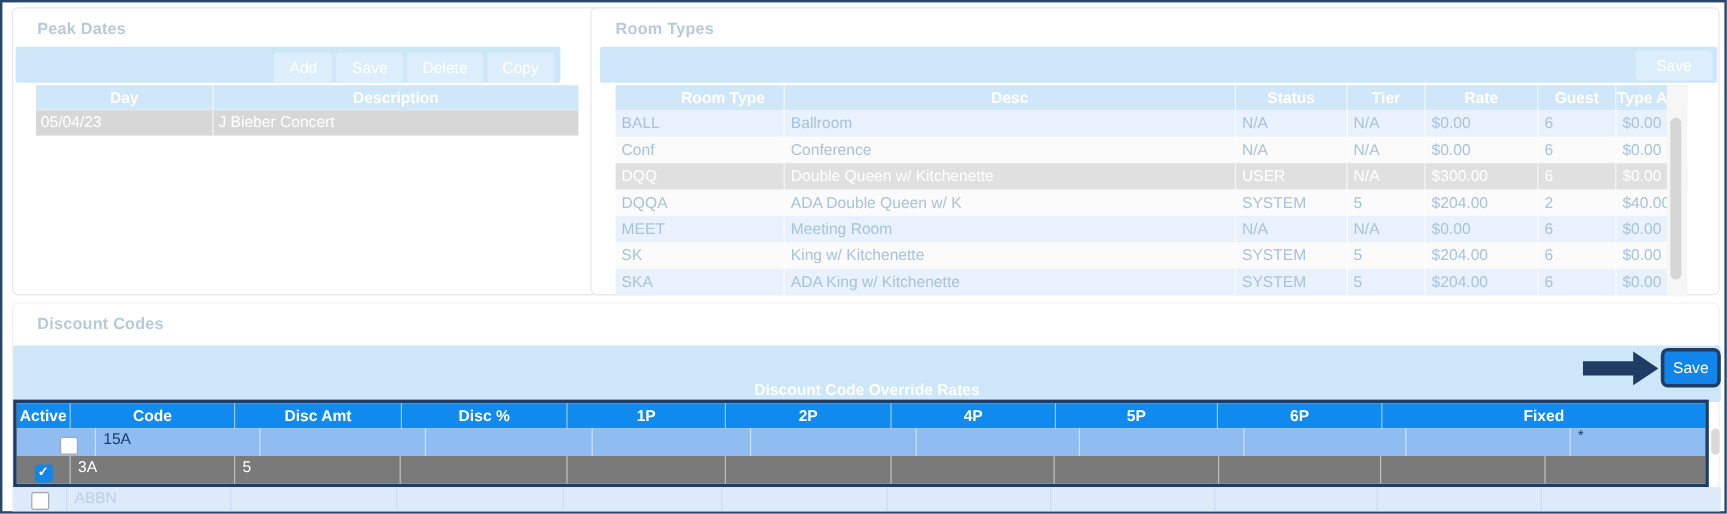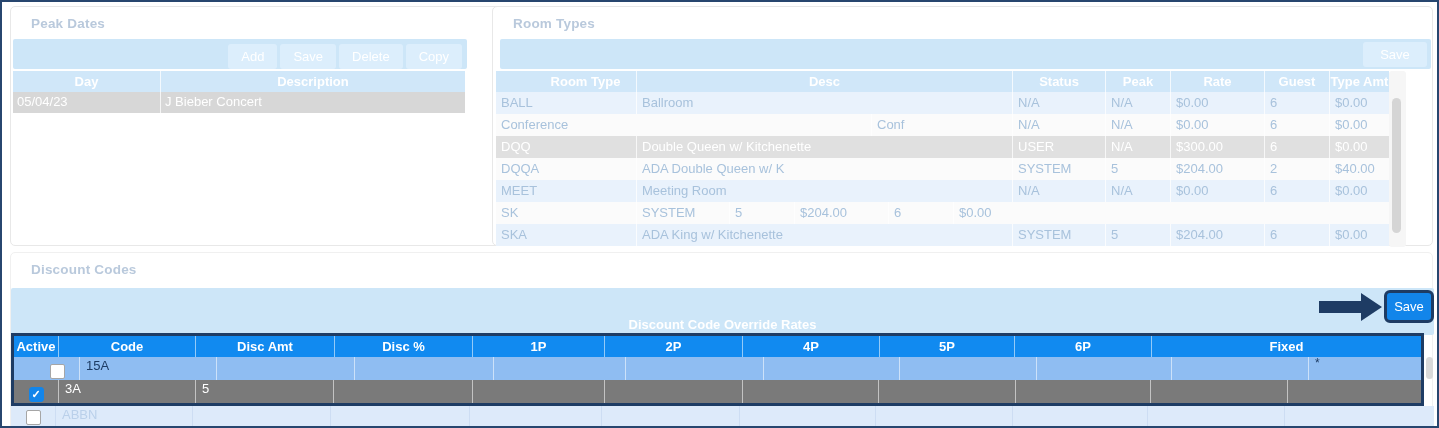--- a/index.html
+++ b/index.html
@@ -11,21 +11,21 @@
   }
   .panel { position: absolute; background: #fff; border: 1px solid #e8e8e8; border-radius: 5px; }
   .panel-title { position: absolute; left: 20px; top: 9px; font-weight: bold; font-size: 13.5px; color: #b9c9dc; letter-spacing: .2px; }
 
   
   .toolbar { position: absolute; background: #cde6f8; border-radius: 2px; }
   .tb-btn {
     border: 0; background: #dceefc; color: #ffffff; font-family: inherit;
     font-size: 13px; border-radius: 3px; height: 25px; padding: 0 13px; cursor: pointer;
   }
-  .thead, .trow { position: absolute; display: flex; }
+  .thead, .trow { position: absolute; display: flex; margin-left: 17px; }
   .th { color: #fff; font-weight: bold; text-align: center; overflow: hidden; white-space: nowrap;
         border-right: 1px solid rgba(255,255,255,0.75); }
   .th:last-child { border-right: 0; }
   .td { overflow: hidden; white-space: nowrap; border-right: 1px solid rgba(255,255,255,0.75); padding: 3px 0 0 5px; }
   .td:last-child { border-right: 0; }
 
   
   .peak { left: 8px; top: 4px; width: 538px; height: 240px; }
   .peak .toolbar { left: 2px; top: 32px; width: 454px; height: 30px;
                    display: flex; justify-content: flex-end; align-items: flex-end; gap: 3px; padding-right: 5px; }
@@ -112,38 +112,38 @@
 
   <section class="panel rooms">
     <div class="panel-title">Room Types</div>
     <div class="toolbar">
       <button class="tb-btn">Save</button>
     </div>
     <div class="thead">
       <div class="th rc0">Room Type</div>
       <div class="th rc1">Desc</div>
       <div class="th rc2">Status</div>
-      <div class="th rc3">Peak</div>
+      <div class="th rc3">Tier</div>
       <div class="th rc4">Rate</div>
       <div class="th rc5">Guest</div>
       <div class="th rc6">Type Amt</div>
     </div>
 
     <div class="trow row-blue" style="top:85px">
       <div class="td rc0">BALL</div>
       <div class="td rc1">Ballroom</div>
       <div class="td rc2">N/A</div>
       <div class="td rc3">N/A</div>
       <div class="td rc4">$0.00</div>
       <div class="td rc5">6</div>
       <div class="td rc6">$0.00</div>
     </div>
     <div class="trow row-white" style="top:107px">
+      <div class="td rc0">Conf</div>
       <div class="td rc1">Conference</div>
-      <div class="td rc0">Conf</div>
       <div class="td rc2">N/A</div>
       <div class="td rc3">N/A</div>
       <div class="td rc4">$0.00</div>
       <div class="td rc5">6</div>
       <div class="td rc6">$0.00</div>
     </div>
     <div class="trow row-selected" style="top:129px">
       <div class="td rc0">DQQ</div>
       <div class="td rc1">Double Queen w/ Kitchenette</div>
       <div class="td rc2">USER</div>
@@ -165,20 +165,21 @@
       <div class="td rc0">MEET</div>
       <div class="td rc1">Meeting Room</div>
       <div class="td rc2">N/A</div>
       <div class="td rc3">N/A</div>
       <div class="td rc4">$0.00</div>
       <div class="td rc5">6</div>
       <div class="td rc6">$0.00</div>
     </div>
     <div class="trow row-white" style="top:195px">
       <div class="td rc0">SK</div>
+      <div class="td rc1">King w/ Kitchenette</div>
       <div class="td rc2">SYSTEM</div>
       <div class="td rc3">5</div>
       <div class="td rc4">$204.00</div>
       <div class="td rc5">6</div>
       <div class="td rc6">$0.00</div>
     </div>
     <div class="trow row-blue" style="top:217px">
       <div class="td rc0">SKA</div>
       <div class="td rc1">ADA King w/ Kitchenette</div>
       <div class="td rc2">SYSTEM</div>

